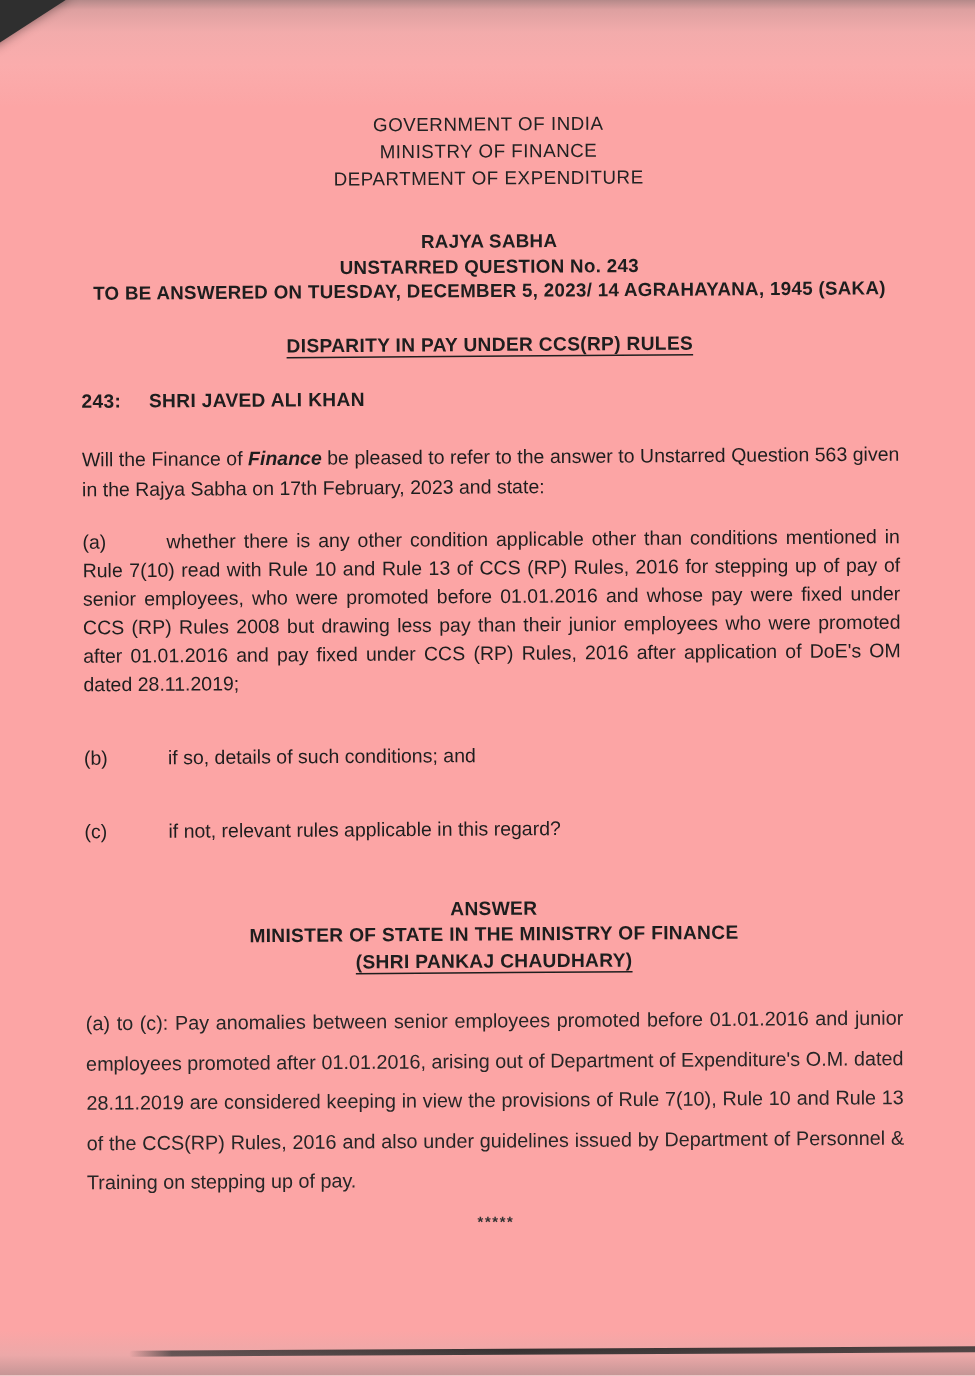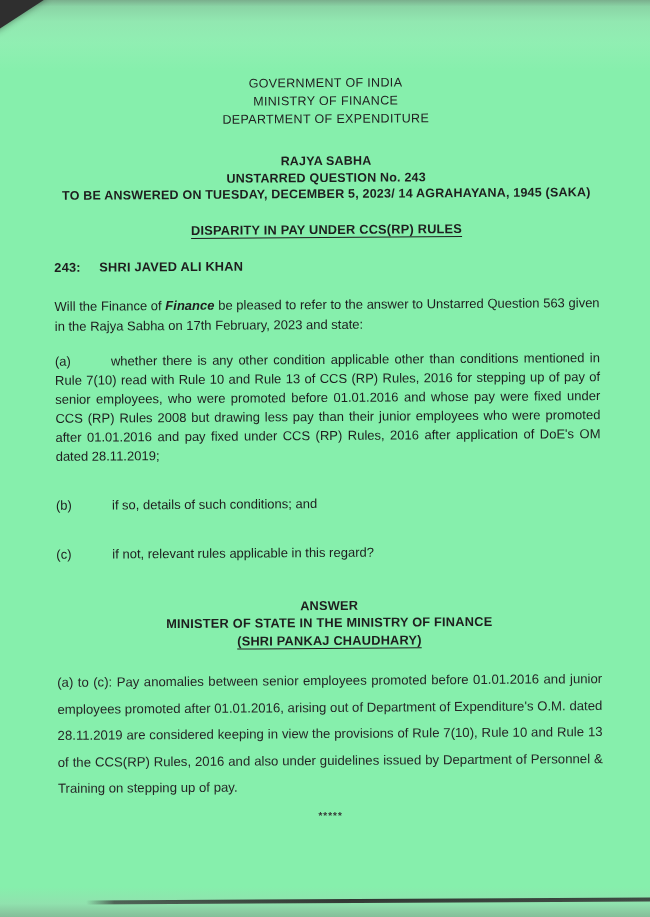--- a/index.html
+++ b/index.html
@@ -4,21 +4,21 @@
 <style>
   * { margin: 0; padding: 0; box-sizing: border-box; }
   html, body {
     width: 650px; height: 917px;
     font-family: "Liberation Sans", "DejaVu Sans", sans-serif;
     background: #e9e9e7;
   }
   .scan-page {
     position: relative;
     width: 650px; height: 917px;
-    background: #86efac;
+    background: #fca5a5;
     overflow: hidden;
   }
   
   .top-shade {
     position: absolute; top: 0; left: 0; right: 0; height: 72px;
     background: linear-gradient(180deg,
       rgba(110,110,110,0.50) 0%,
       rgba(150,150,150,0.30) 9%,
       rgba(200,200,200,0.18) 30%,
       rgba(235,235,235,0.10) 60%,

